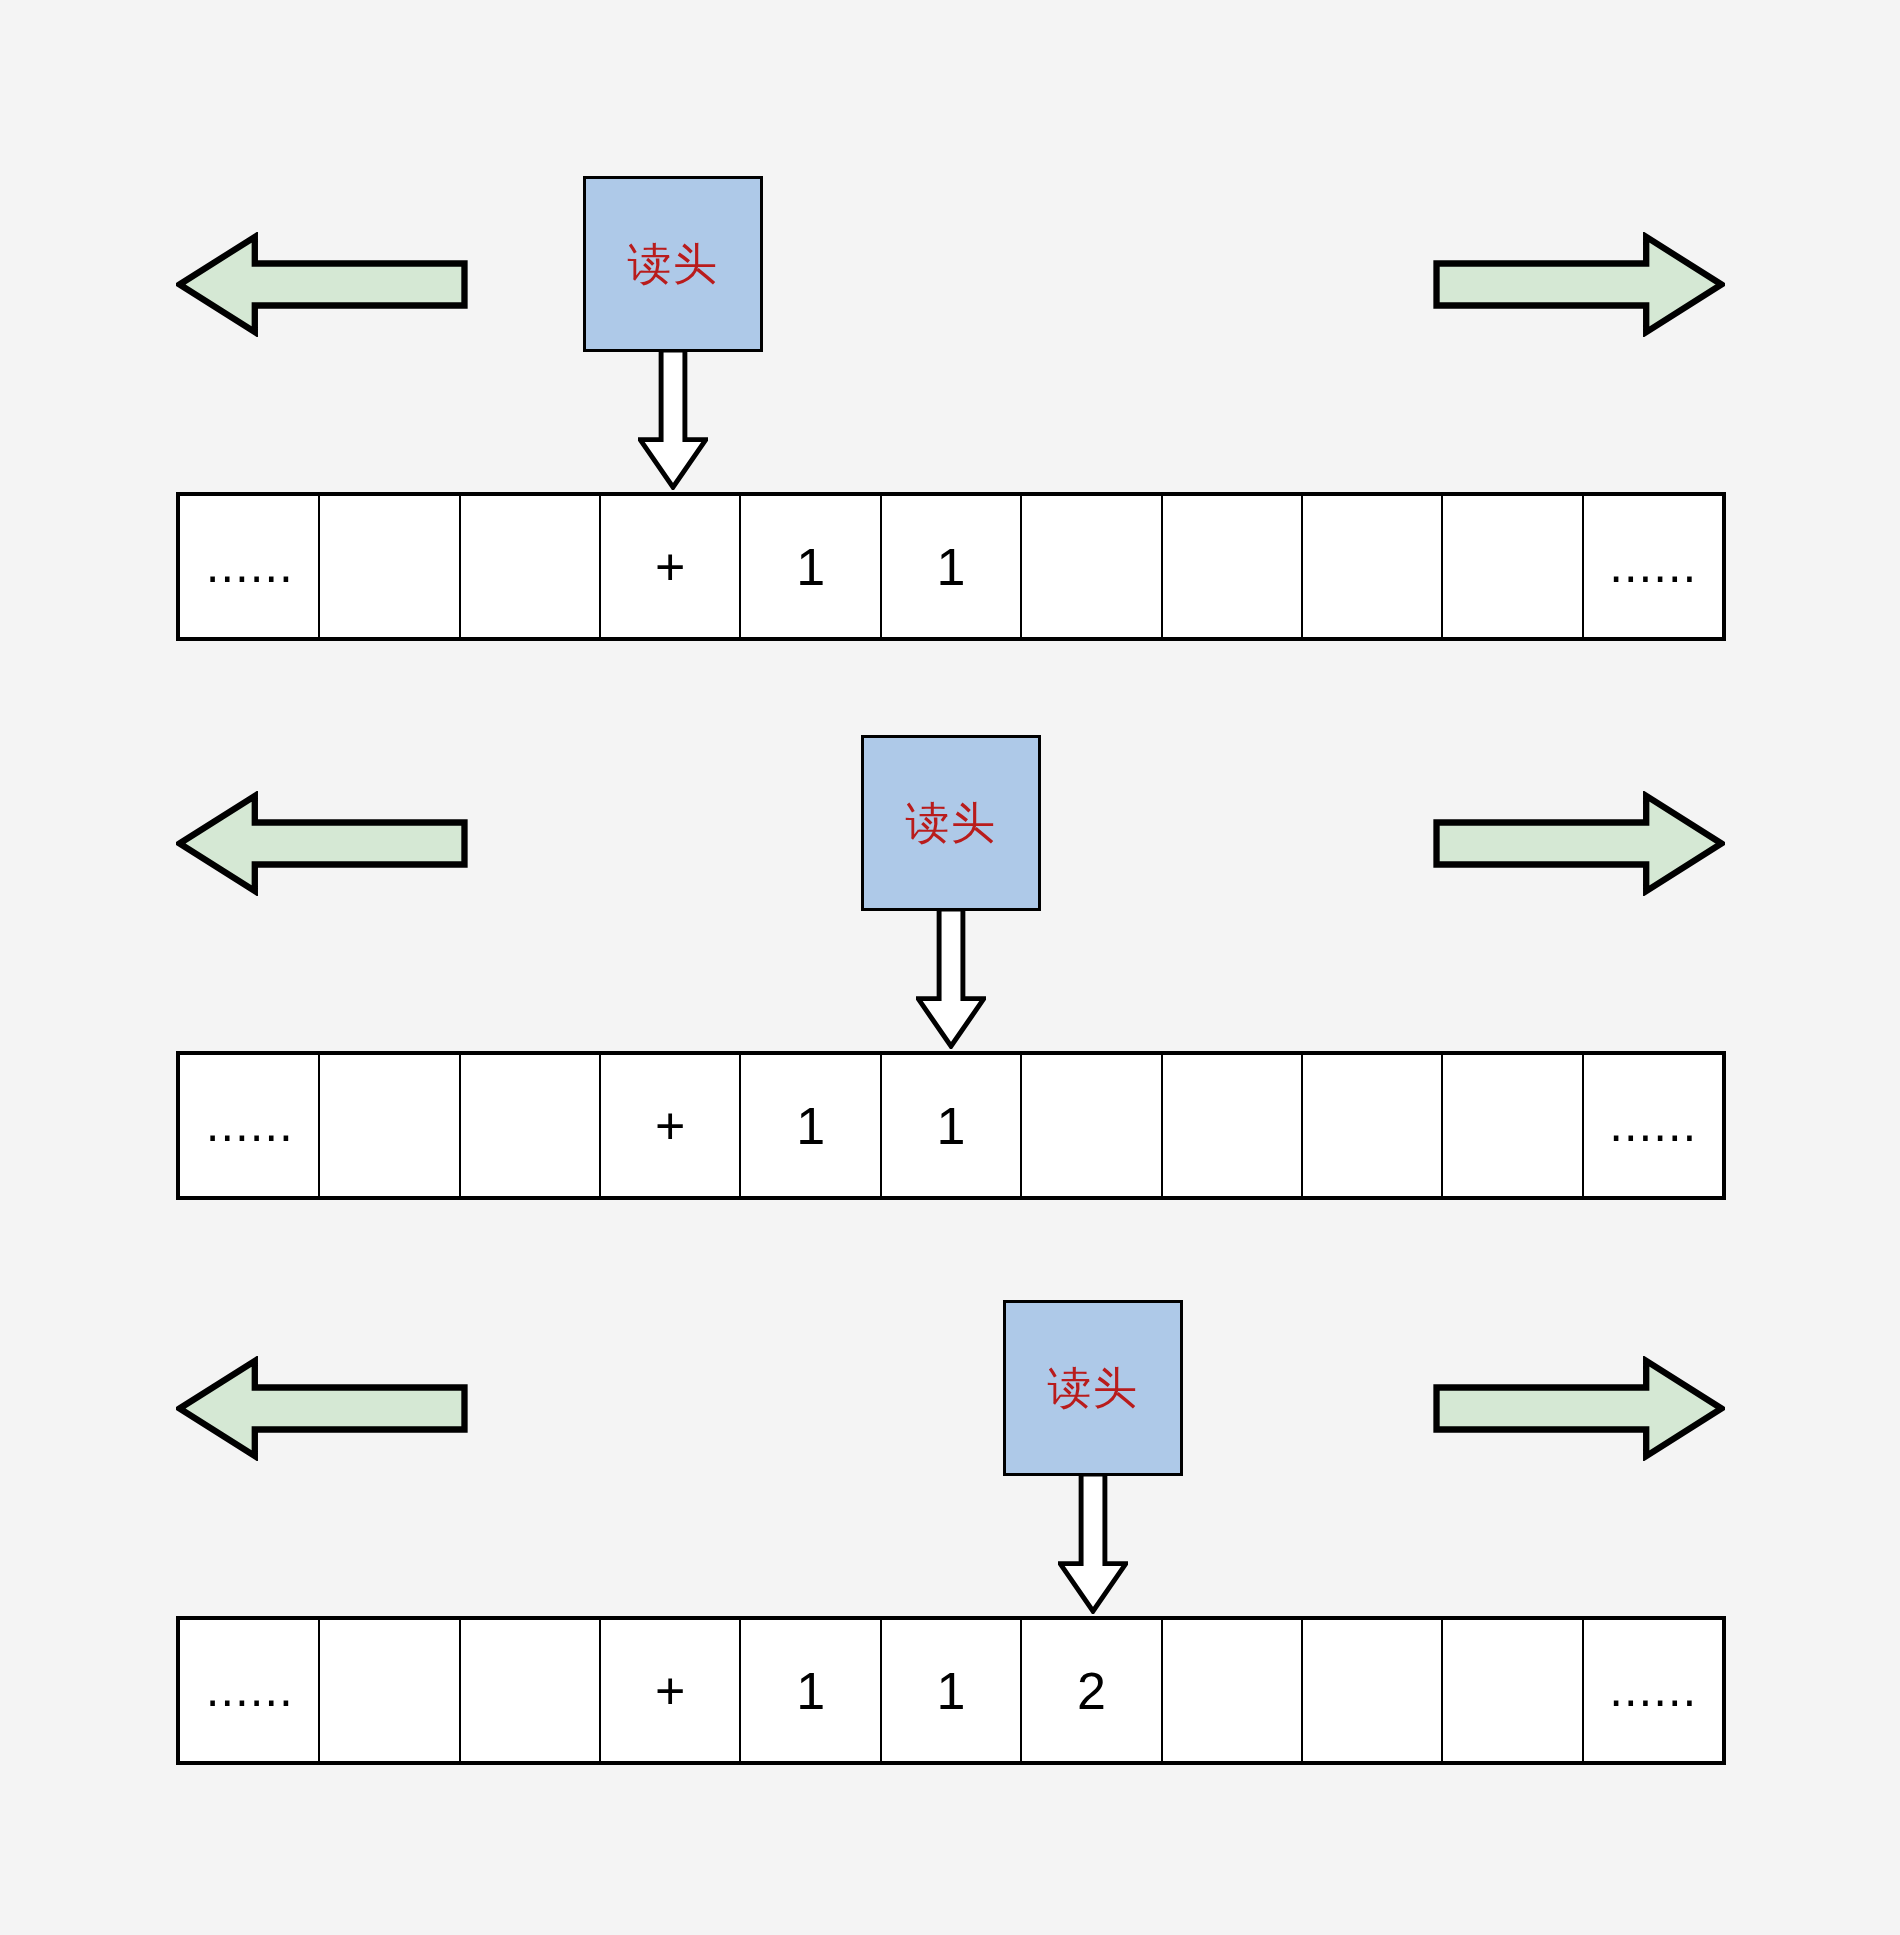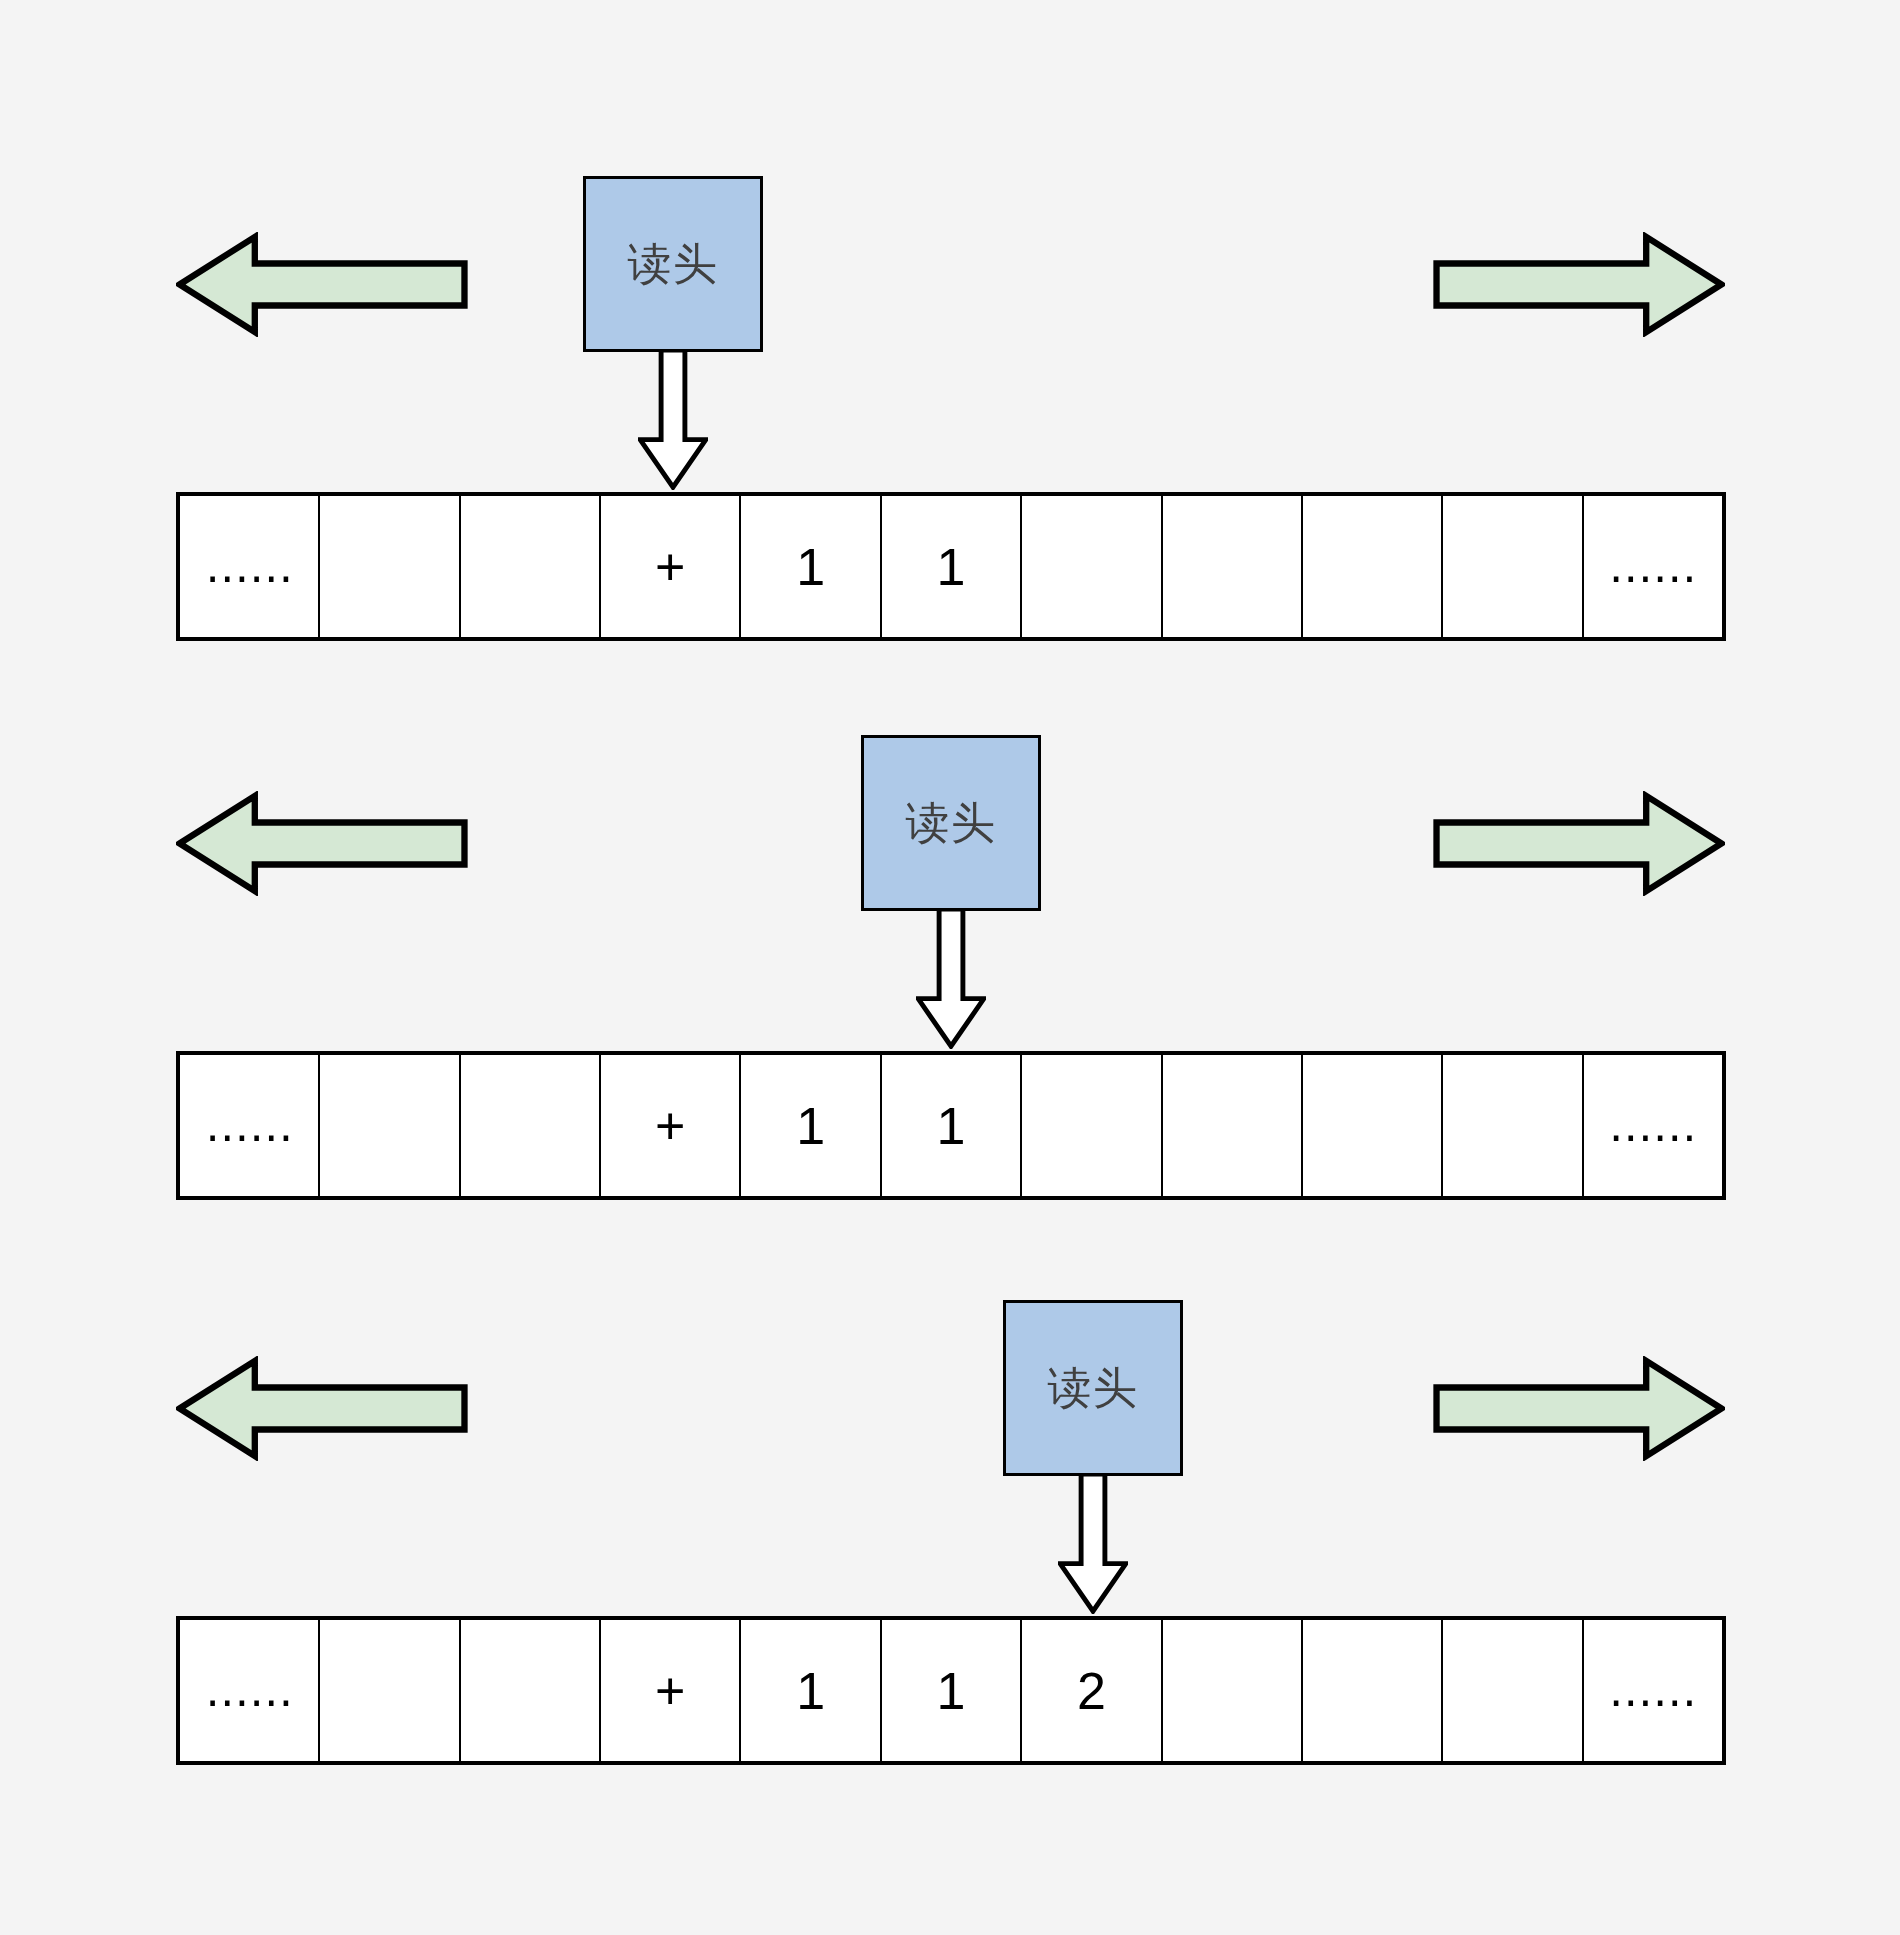--- a/index.html
+++ b/index.html
@@ -56,21 +56,21 @@
     box-sizing: border-box;
     background: #aec9e8;
     border: 3.5px solid #000000;
     display: flex;
     align-items: center;
     justify-content: center;
   }
   .head-label {
     font-size: 44px;
     line-height: 1;
-    color: #404040;
+    color: #b91c1c;
     letter-spacing: 1.4px;
     font-family: "DejaVu Sans", "Liberation Sans", sans-serif;
   }
   .head-pointer {
     position: absolute;
     left: 55px;
     top: 174px;
     width: 70px;
   }
   .head-pointer svg {

